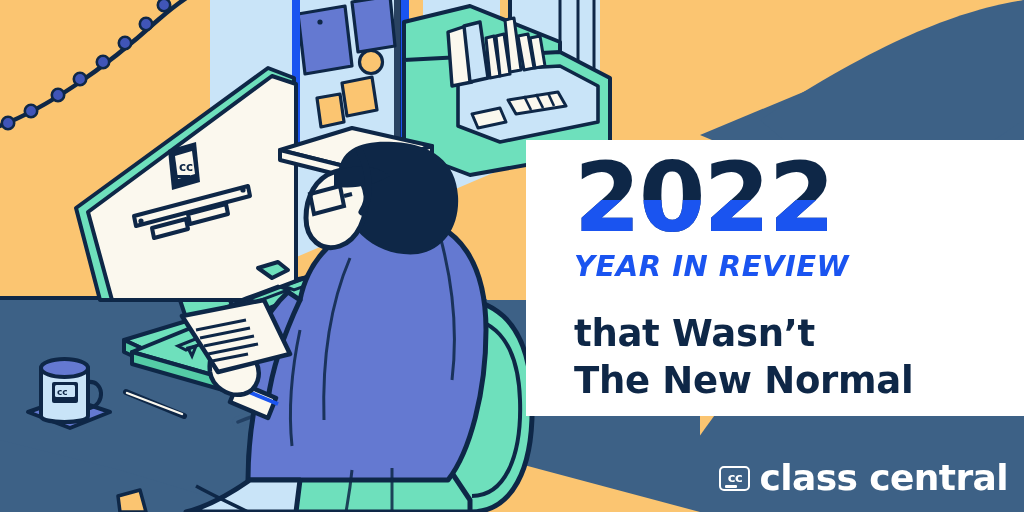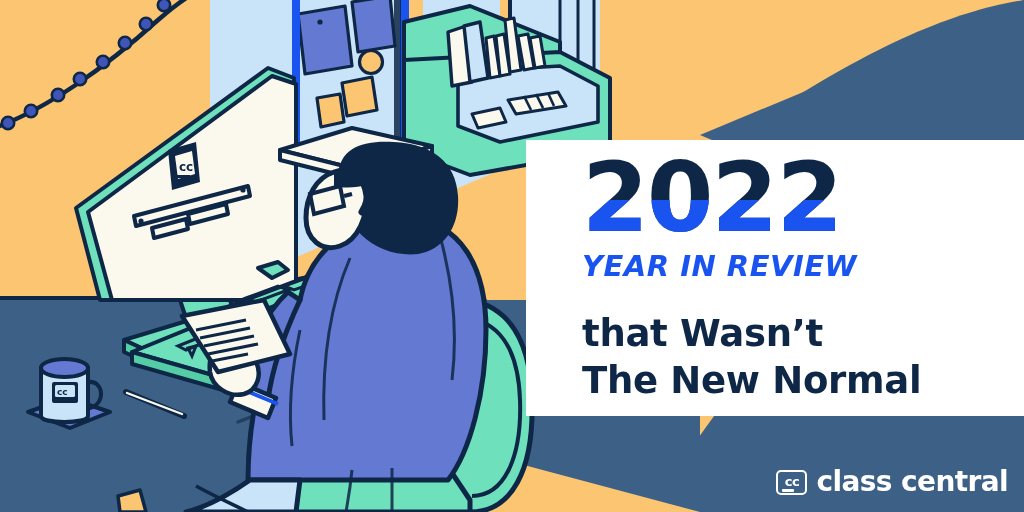--- a/index.html
+++ b/index.html
@@ -30,21 +30,21 @@
     position: absolute;
     left: 526px;
     top: 140px;
     width: 498px;
     height: 276px;
     background: #ffffff;
     z-index: 30;
   }
   .card-inner {
     position: absolute;
-    left: 56px;
+    left: 48px;
     top: 18px;
     right: 20px;
   }
   .year-wrap {
     position: relative;
     display: block;
     width: 260px;
     height: 90px;
     margin: 0;
   }
@@ -133,21 +133,21 @@
     bottom: 1px;
     left: 4px;
     width: 12px;
     height: 2.5px;
     background: #ffffff;
     border-radius: 1px;
   }
   .logo-text {
     font-family: "DejaVu Sans", sans-serif;
     font-weight: 700;
-    font-size: 28px;
+    font-size: 36px;
     color: #ffffff;
     letter-spacing: -0.6px;
     line-height: 1;
   }
 </style>
 </head>
 <body>
 
 <div id="stage">
 

